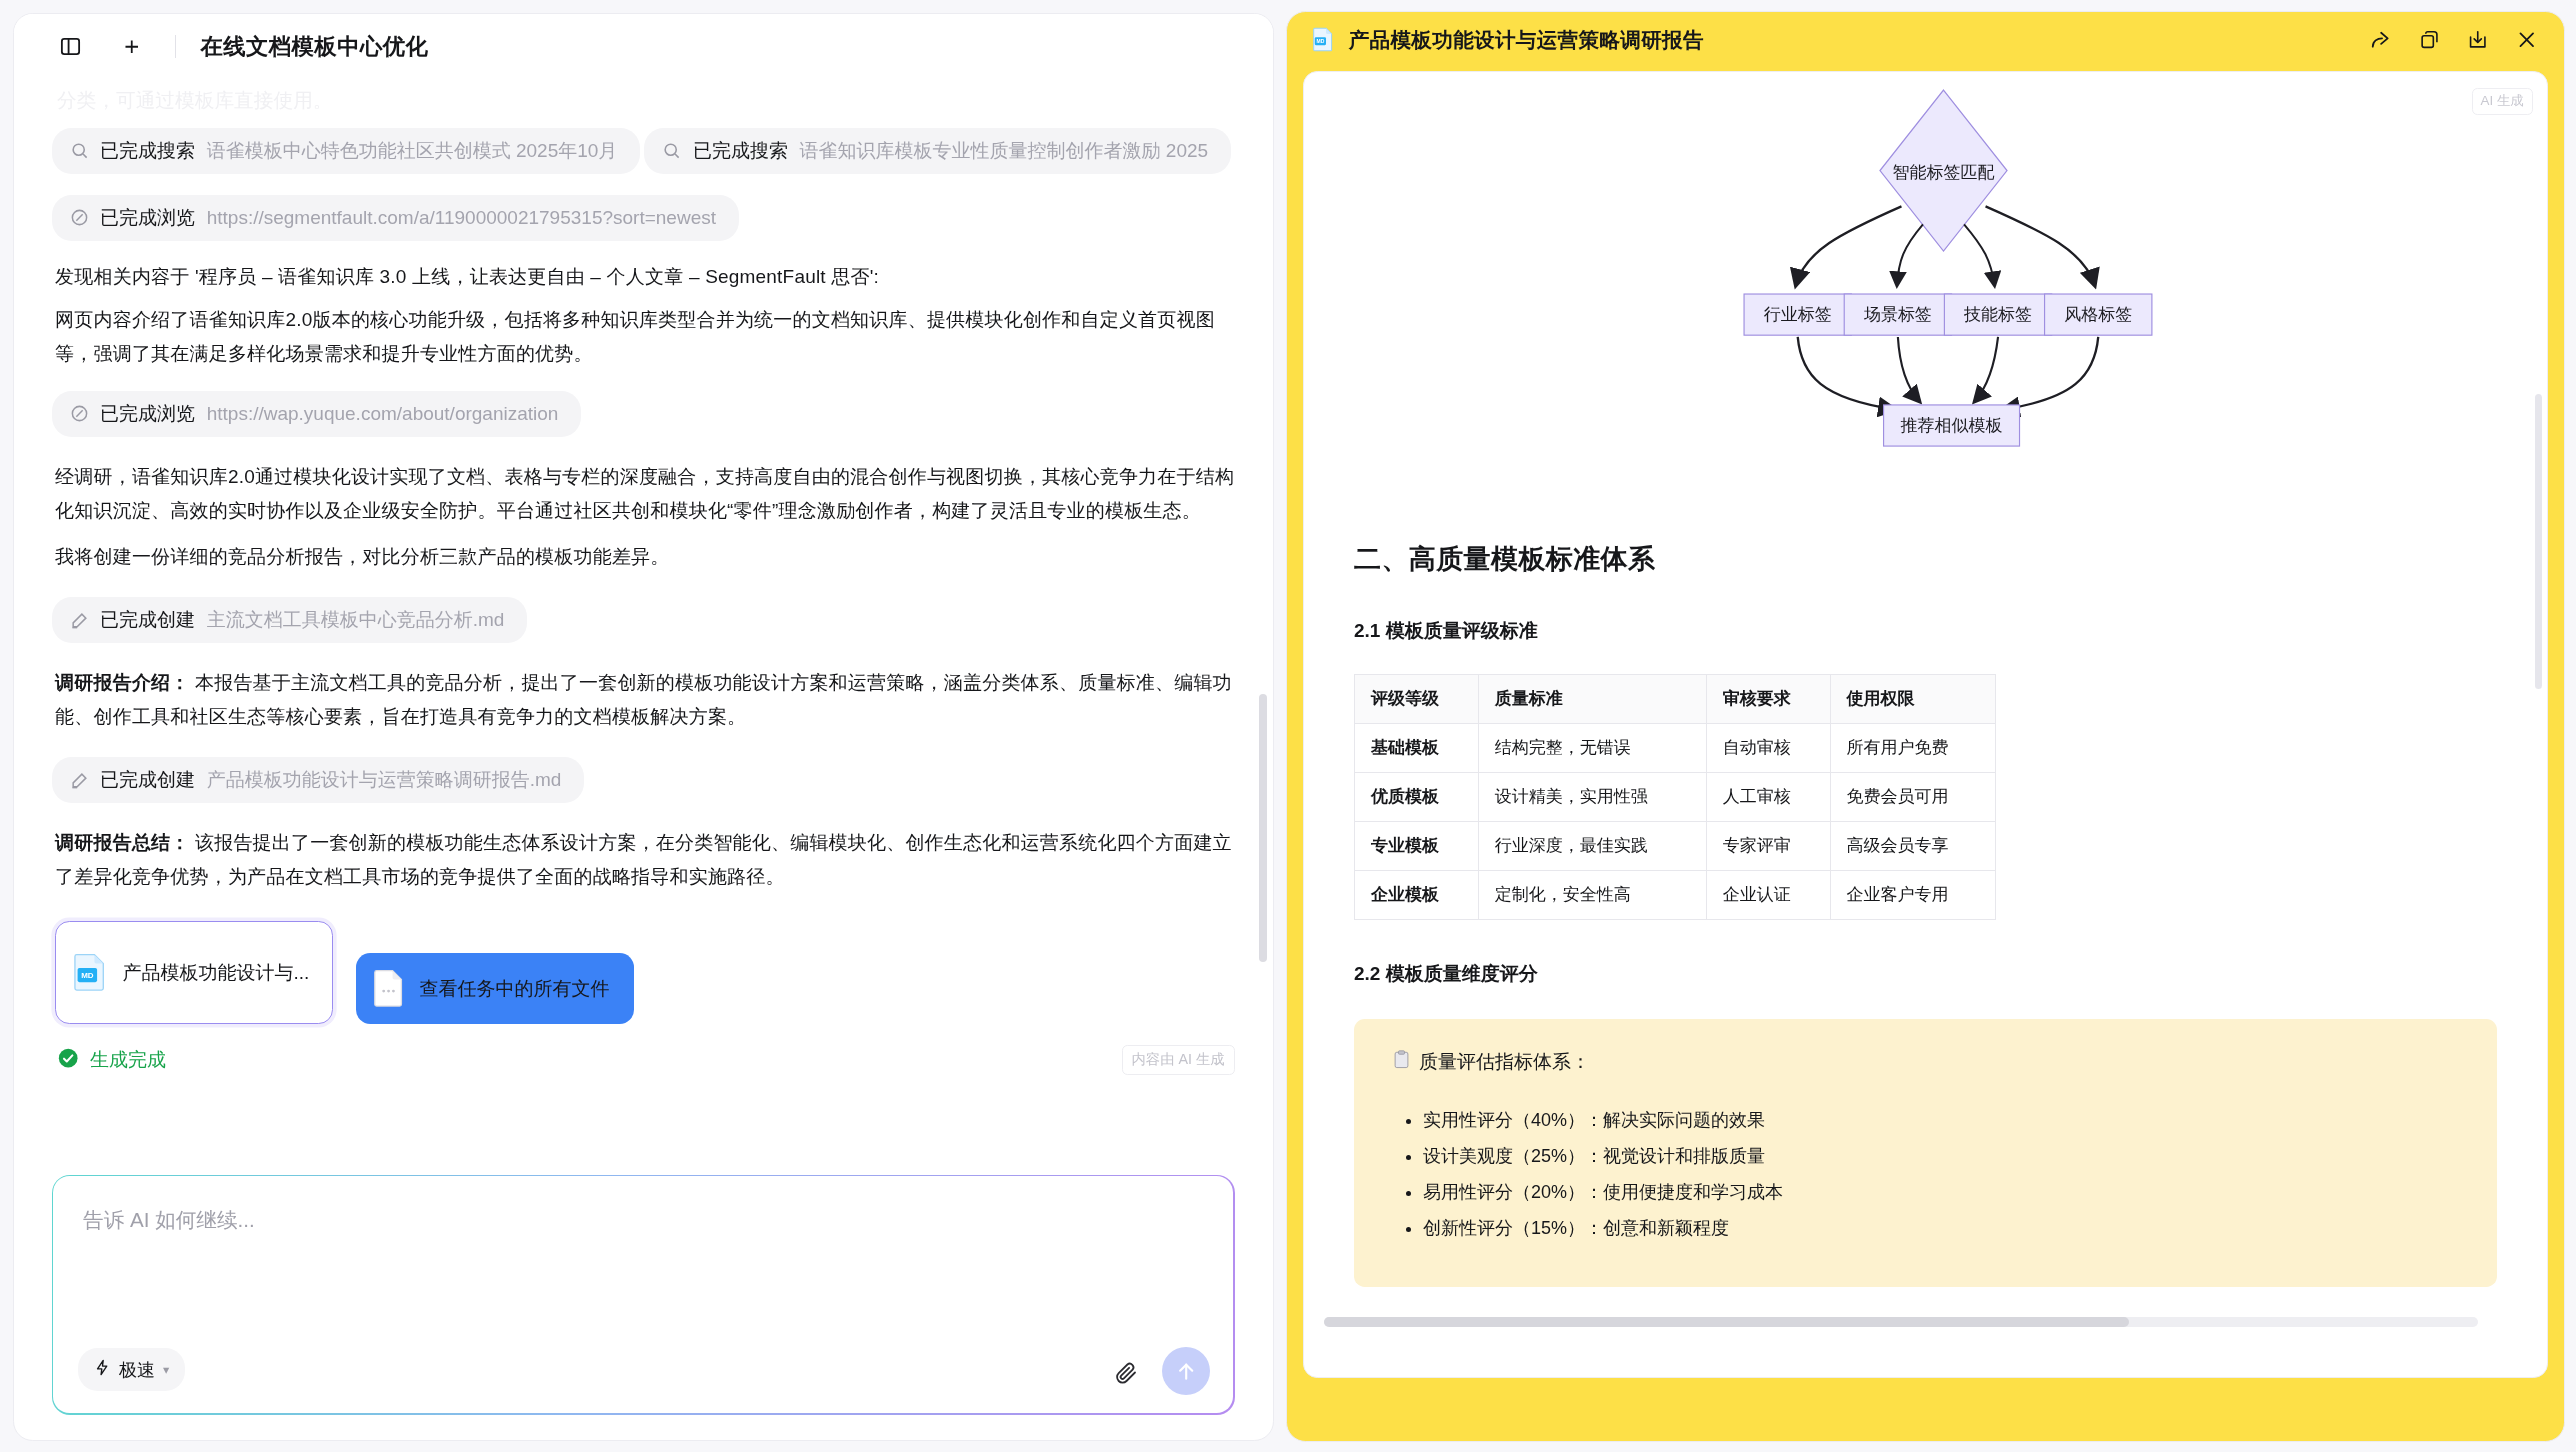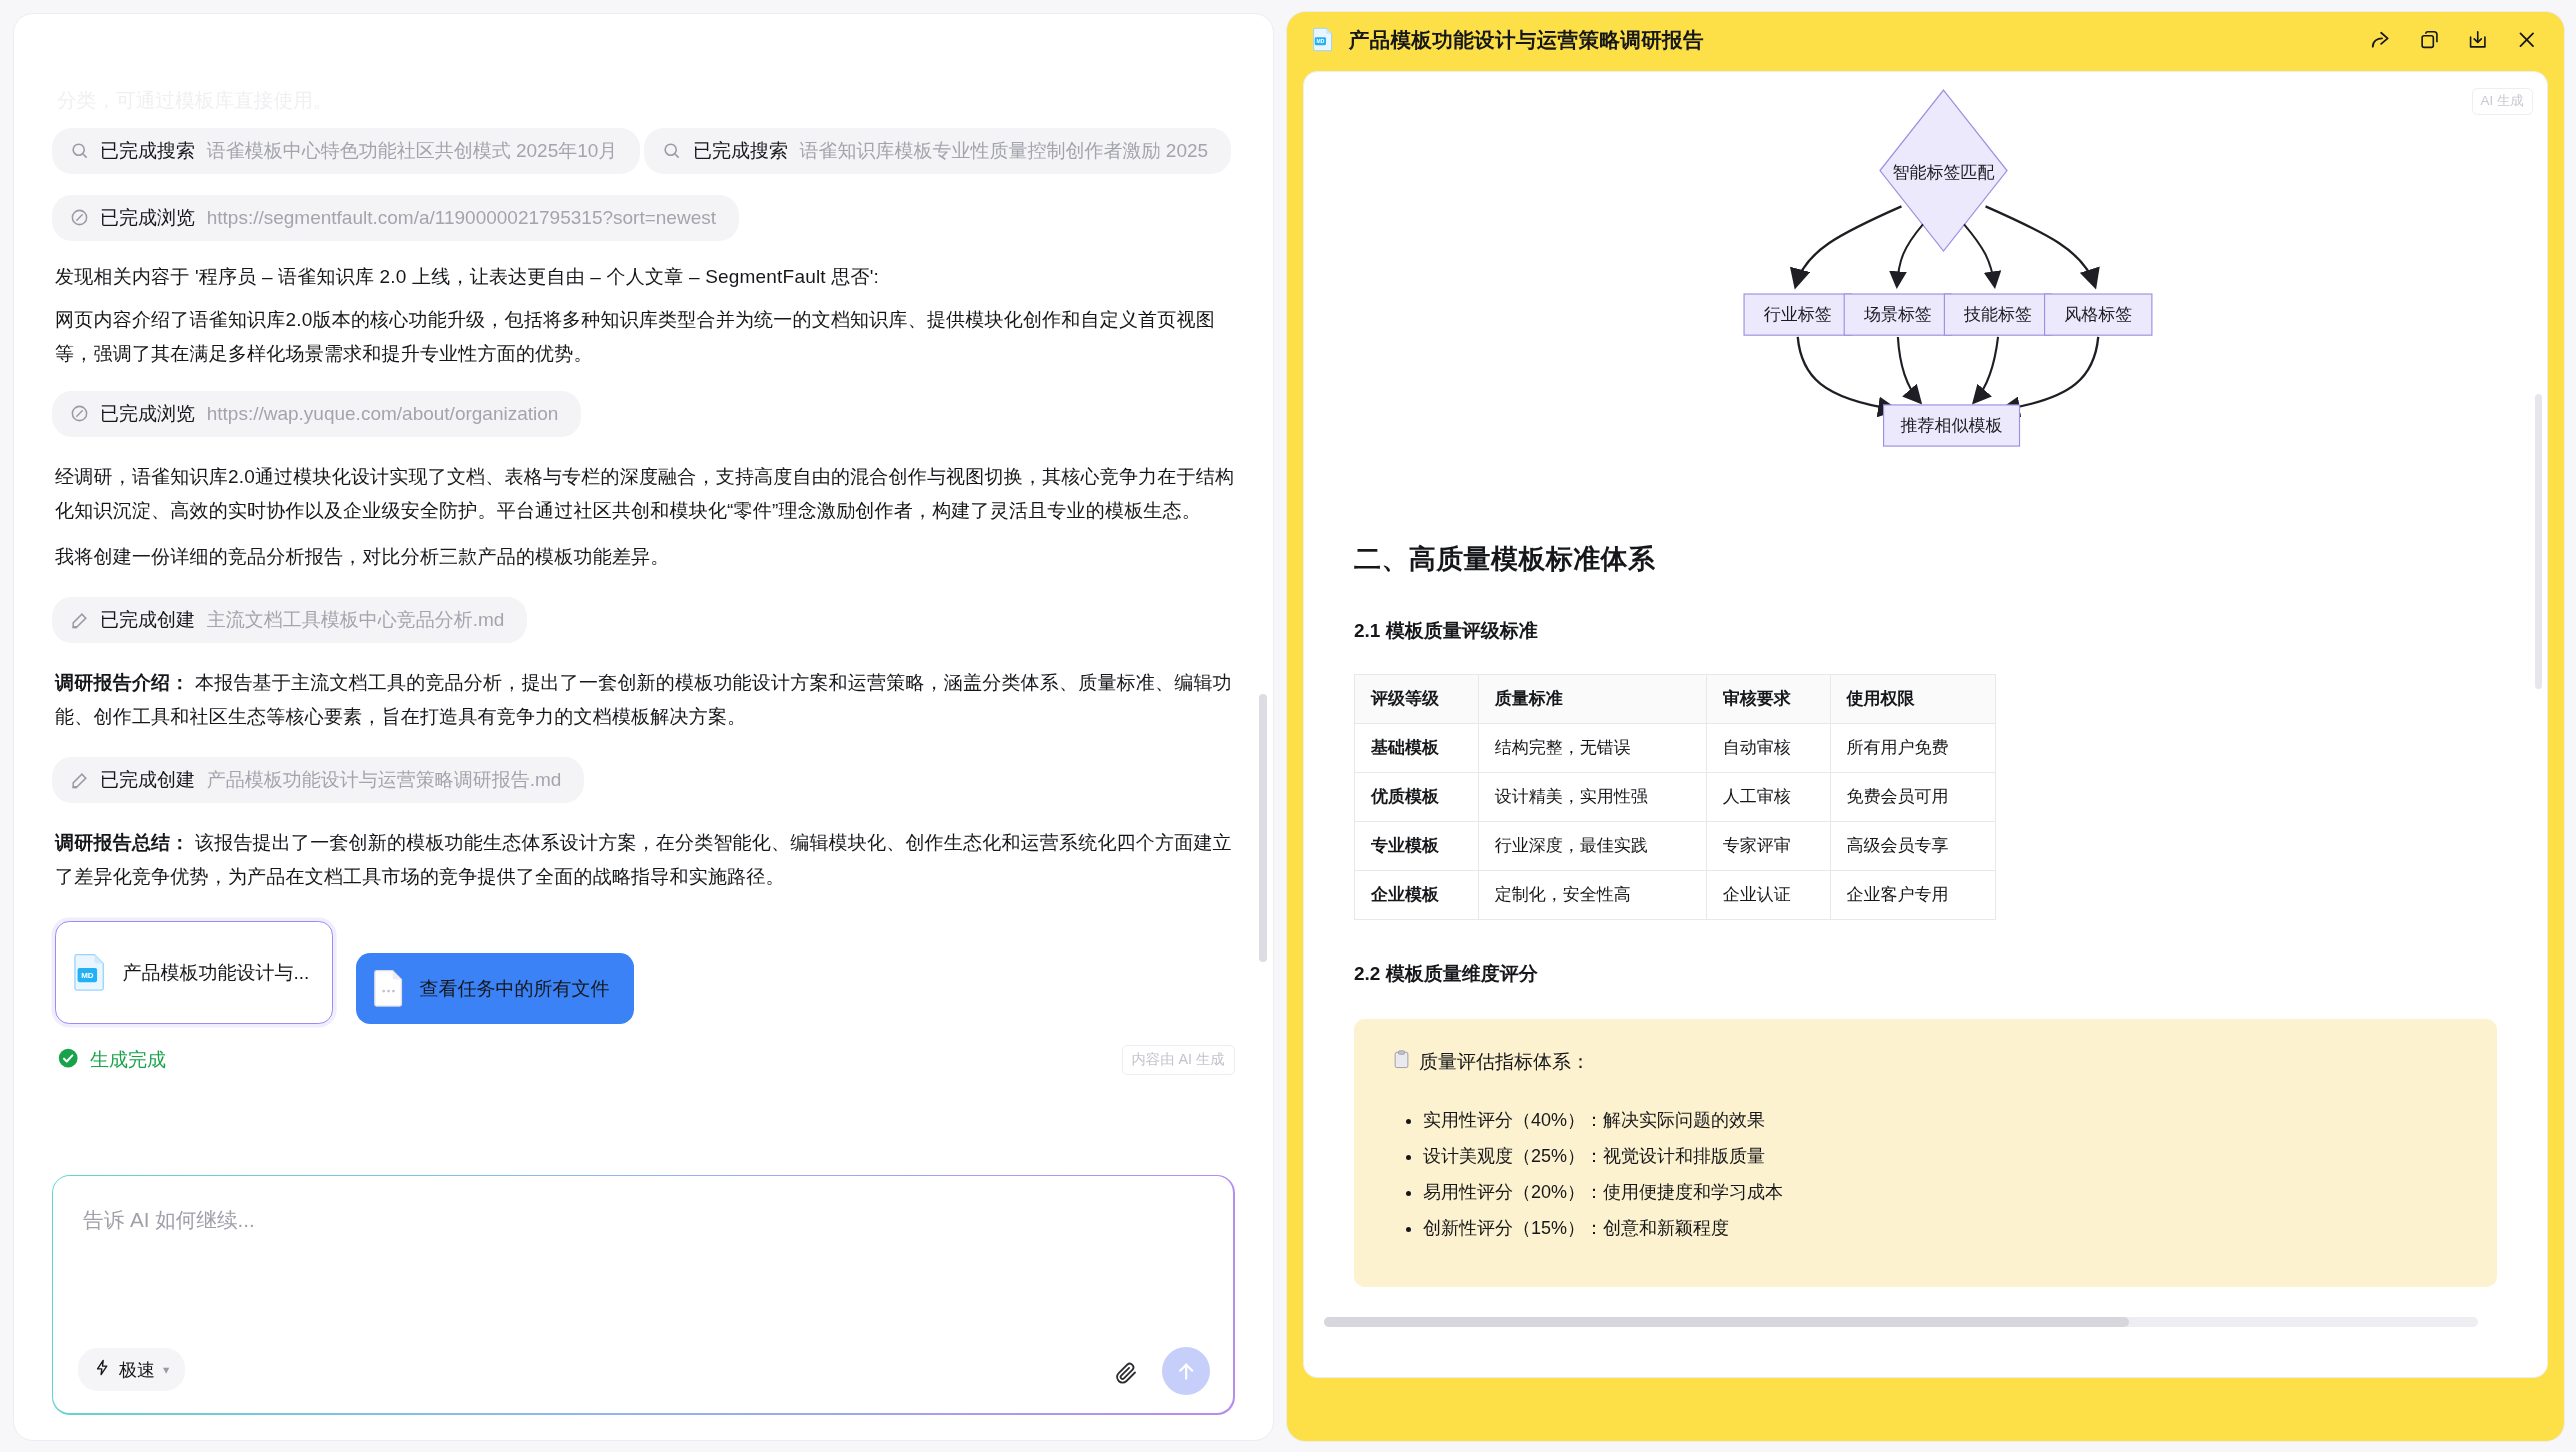--- a/index.html
+++ b/index.html
@@ -178,20 +178,36 @@
   #doc-vscroll {
     position: absolute; right: 5.4px; top: 322px; width: 6.3px; height: 295px;
     border-radius: 5.4px; background: #e6e6ec;
   }
 </style>
 </head>
 <body>
 
 <div id="chat-panel">
 
+  <div id="chat-header">
+    <div class="hdr-icon-btn">
+      <svg width="23" height="23" viewBox="0 0 24 24" fill="none" stroke="#16171a" stroke-width="1.9">
+        <rect x="3" y="4" width="18" height="16" rx="2.5"></rect>
+          <line x1="10" y1="4" x2="10" y2="20"></line>
+      </svg>
+    </div>
+    <div class="hdr-icon-btn">
+      <svg width="21.5" height="21.5" viewBox="0 0 24 24" fill="none" stroke="#16171a" stroke-width="2">
+        <line x1="12" y1="5" x2="12" y2="19"></line>
+          <line x1="5" y1="12" x2="19" y2="12"></line>
+      </svg>
+    </div>
+    <div class="hdr-divider"></div>
+    <div id="chat-title">在线文档模板中心优化</div>
+  </div>
 
   <div id="chat-scroll">
 
     <div id="fade-line">分类，可通过模板库直接使用。</div>
 
     <div class="pill">
       <span class="pico">
         <svg width="19" height="19" viewBox="0 0 24 24" fill="none" stroke="currentColor" stroke-width="2">
           <circle cx="11" cy="11" r="7"></circle>
             <line x1="16.5" y1="16.5" x2="21" y2="21"></line>
@@ -217,21 +233,21 @@
       <span class="pico">
         <svg width="19" height="19" viewBox="0 0 24 24" fill="none" stroke="currentColor" stroke-width="1.9">
           <circle cx="12" cy="12" r="9"></circle>
             <line x1="8" y1="16" x2="16" y2="8"></line>
         </svg>
       </span>
       <span class="plabel">已完成浏览</span>
       <span class="pval">https://segmentfault.com/a/1190000021795315?sort=newest</span>
     </div>
 
-    <div class="para small">发现相关内容于 '程序员 – 语雀知识库 2.0 上线，让表达更自由 – 个人文章 – SegmentFault 思否':</div>
+    <div class="para small">发现相关内容于 '程序员 – 语雀知识库 3.0 上线，让表达更自由 – 个人文章 – SegmentFault 思否':</div>
     <div class="para small">网页内容介绍了语雀知识库2.0版本的核心功能升级，包括将多种知识库类型合并为统一的文档知识库、提供模块化创作和自定义首页视图等，强调了其在满足多样化场景需求和提升专业性方面的优势。</div>
 
     <div class="pill">
       <span class="pico">
         <svg width="19" height="19" viewBox="0 0 24 24" fill="none" stroke="currentColor" stroke-width="1.9">
           <circle cx="12" cy="12" r="9"></circle>
             <line x1="8" y1="16" x2="16" y2="8"></line>
         </svg>
       </span>
       <span class="plabel">已完成浏览</span>

